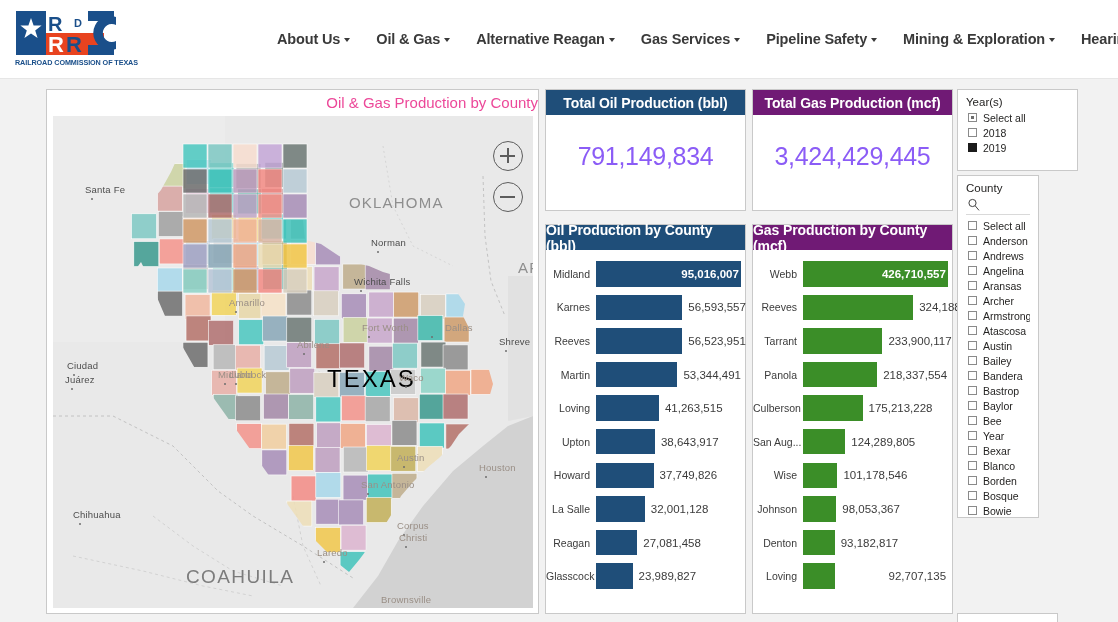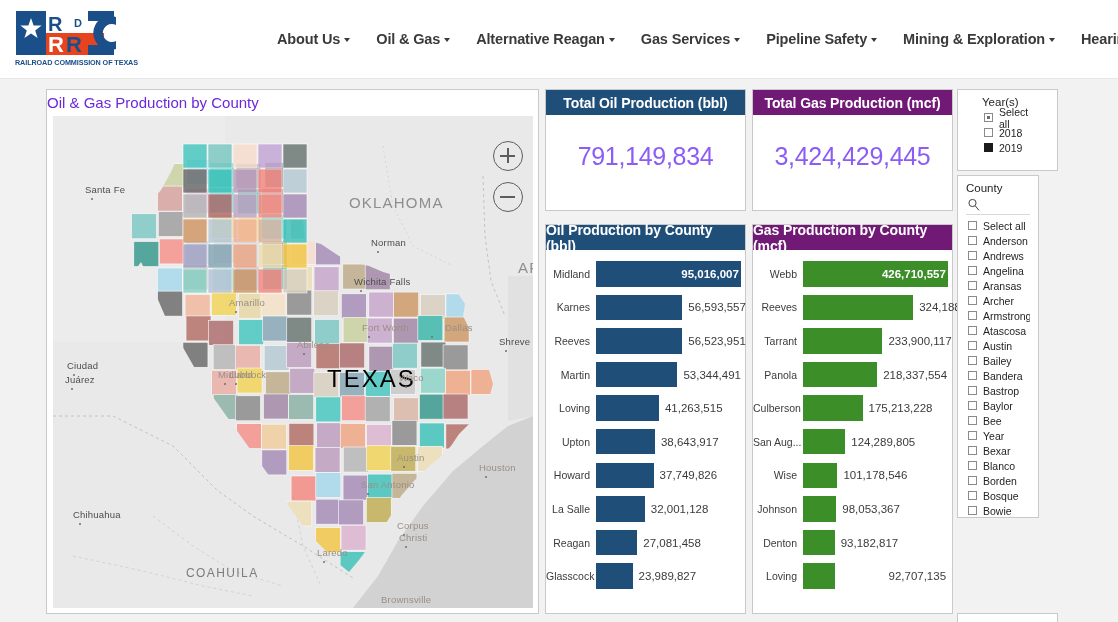--- a/index.html
+++ b/index.html
@@ -59,35 +59,35 @@
 
   
   #map-tile {
     position: absolute; left: 46px; top: 10px;
     width: 493px; height: 525px;
     background: #ffffff;
     border: 1px solid #c9c9c9;
   }
   #map-title {
     position: absolute; left: 0; top: 4px; width: 100%;
-    text-align: left; font-size: 15px; color: #6d28d9;
+    text-align: right; font-size: 15px; color: #ec4899;
   }
   #map-body {
     position: absolute; left: 6px; top: 26px;
     width: 480px; height: 492px;
     overflow: hidden;
     background: #eaeaea;
   }
   #map-svg { position: absolute; left: 0; top: 0; }
   .maplabel {
     position: absolute; color: #5a5a5a;
     font-size: 9px; white-space: nowrap;
     letter-spacing: 0.2px;
   }
-  .maplabel.big { font-size: 12px; letter-spacing: 1.4px; color: #7c7c7c; }
+  .maplabel.big { font-size: 19px; letter-spacing: 1.4px; color: #7c7c7c; }
   .maplabel.state { font-size: 15px; letter-spacing: 1.2px; color: #8e8e8e; }
   .maplabel.city { font-size: 9.5px; color: #4d4d4d; }
   .maplabel.citylt { font-size: 9.5px; color: #9a8f86; }
   .maplabel.texas {
     font-size: 24px; letter-spacing: 2px; color: #000000; font-weight: normal;
   }
   .citydot {
     position: absolute; width: 2px; height: 2px;
     background: #6e6e6e; border-radius: 50%;
   }
@@ -160,22 +160,22 @@
   .fill-blue { background: #1F4E79; }
   .fill-green { background: #3B8E28; }
   .bar-val {
     position: absolute; top: 50%; transform: translateY(-50%);
     font-size: 11.5px; color: #3b3b3b; white-space: nowrap;
   }
   .bar-val.inside { color: #ffffff; font-weight: bold; }
 
   
   #slicer-year {
-    left: 957px; top: 10px; width: 101px; height: 82px;
-    padding: 6px 24px;
+    left: 957px; top: 10px; width: 121px; height: 82px;
+    padding: 6px 8px;
   }
   #slicer-county {
     left: 957px; top: 96px; width: 82px; height: 343px;
     padding: 6px 8px 0 8px;
   }
   .slicer-title {
     font-size: 11.5px; color: #252423; margin-bottom: 2px;
   }
   .slicer-row {
     display: flex; align-items: center; height: 15px;

